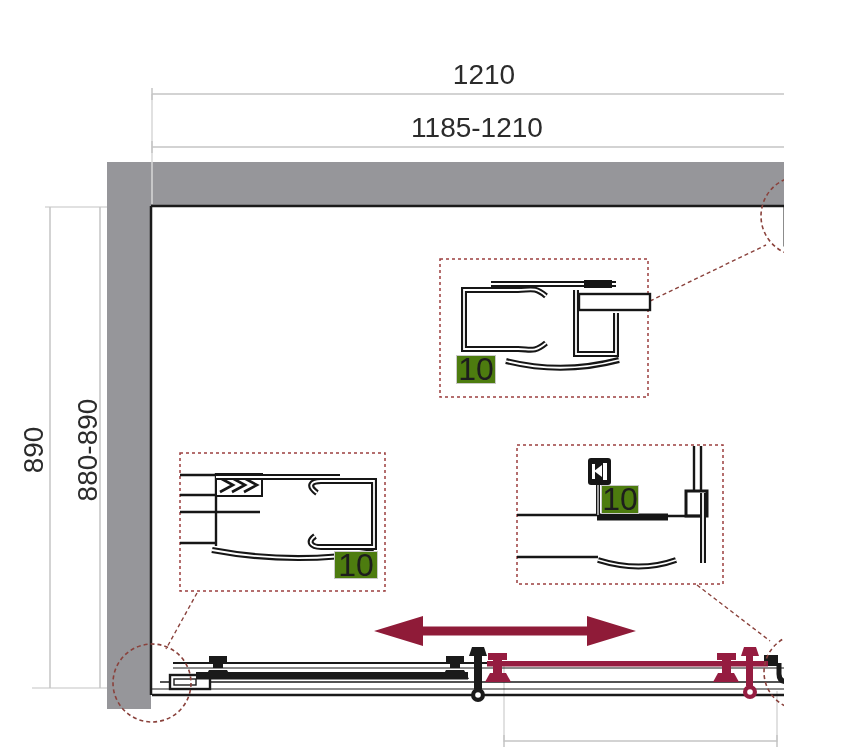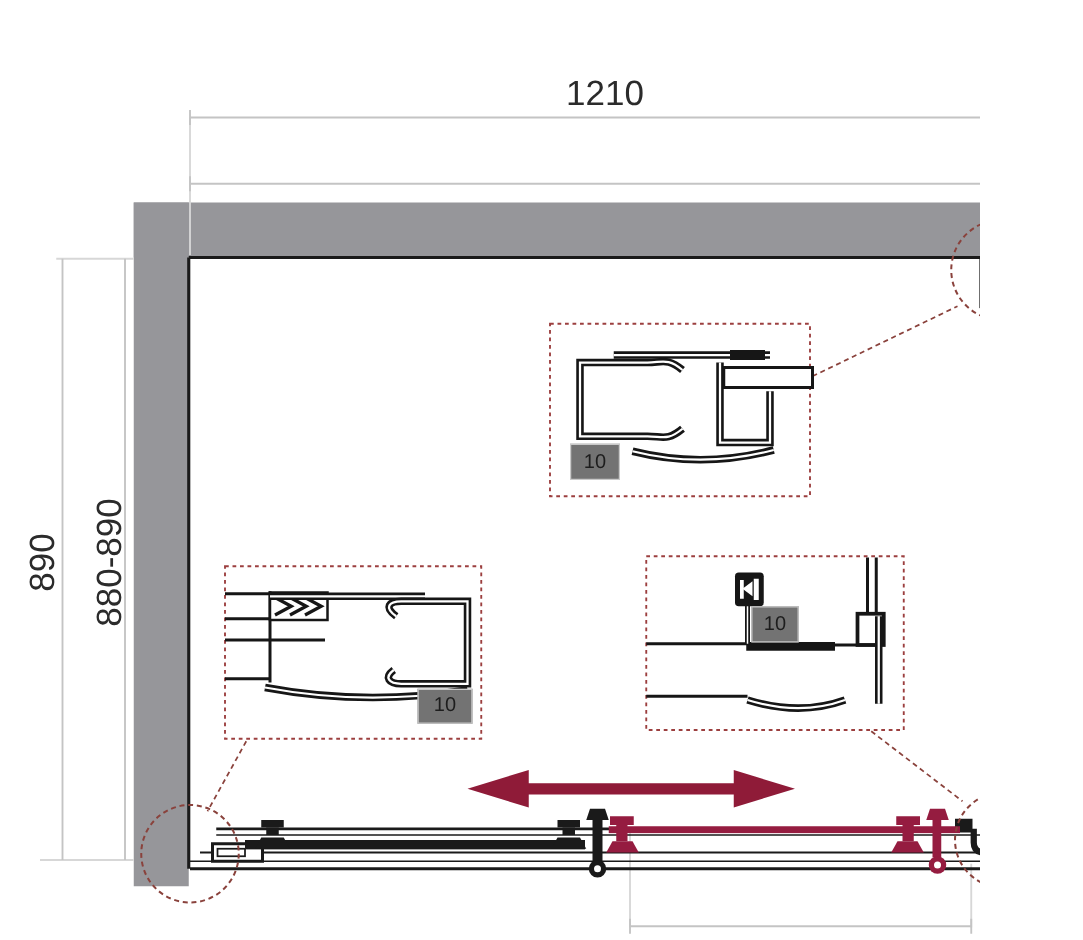--- a/index.html
+++ b/index.html
@@ -4,22 +4,22 @@
 <style>
   html,body{margin:0;padding:0;background:#ffffff;}
   #canvas{
     position:relative;width:784px;height:752px;background:#ffffff;overflow:hidden;
     font-family:"Liberation Sans", sans-serif;color:#222;margin-top:44px;
   }
   #canvas svg{position:absolute;left:0;top:0;}
   .dimlabel{position:absolute;text-align:center;font-size:28px;line-height:30px;color:#2b2b2b;white-space:nowrap;}
   .vlabel{position:absolute;width:160px;height:30px;line-height:30px;text-align:center;
           transform:rotate(-90deg);font-size:28px;color:#2b2b2b;white-space:nowrap;}
-  .dlabel{position:absolute;background:#737373;border:1px solid #c9c9c9;
-          font-size:16px;color:#1d1d1d;text-align:center;display:flex;align-items:center;justify-content:center;}
+  .dlabel{position:absolute;background:#4d7c0f;border:1px solid #c9c9c9;
+          font-size:32px;color:#1d1d1d;text-align:center;display:flex;align-items:center;justify-content:center;}
 </style>
 </head>
 <body>
 
 <div id="canvas">
 
   <svg width="866" height="752" viewBox="0 0 866 752">
 
     <g>
       <rect x="107" y="118" width="730" height="44" fill="#96969a"></rect>
@@ -189,19 +189,20 @@
       <g>
         <rect x="588" y="414" width="23" height="27" rx="3" fill="#161616"></rect>
         <rect x="592" y="420" width="3" height="15" fill="#ffffff"></rect>
         <rect x="603" y="419" width="4" height="17" fill="#ffffff"></rect>
         <polygon points="602,421 594,427 602,433" fill="#ffffff"></polygon>
       </g>
     </g>
   </svg>
 
   <div class="dimlabel" style="left:152px;top:16px;width:664px;">1210</div>
+  <div class="dimlabel" style="left:152px;top:69px;width:650px;">1185-1210</div>
   <div class="vlabel" style="left:-46px;top:391px;">890</div>
   <div class="vlabel" style="left:8px;top:391px;">880-890</div>
 
   <div class="dlabel" style="left:456px;top:311px;width:38px;height:27px;">10</div>
   <div class="dlabel" style="left:334px;top:507px;width:42px;height:26px;">10</div>
   <div class="dlabel" style="left:601px;top:441px;width:36px;height:27px;">10</div>
 </div>
 
 </body></html>

